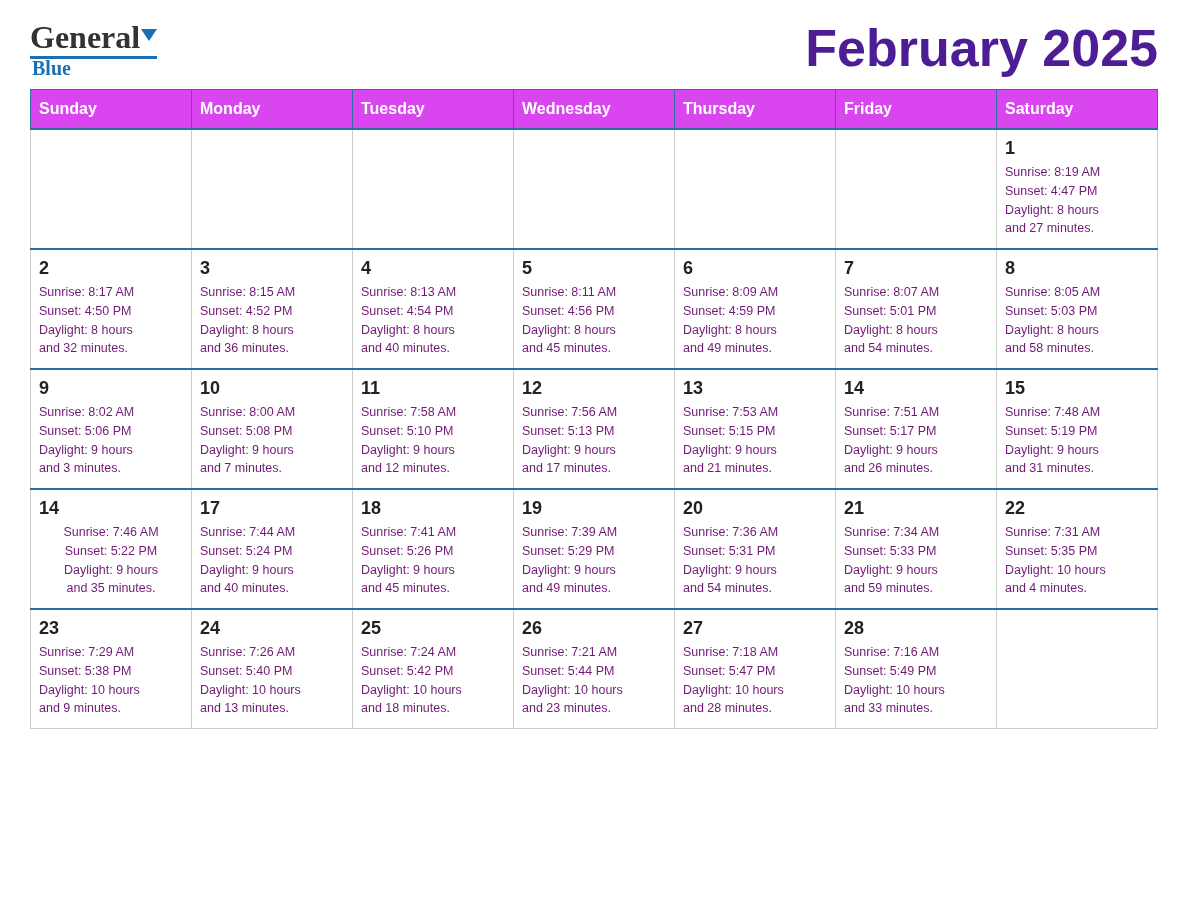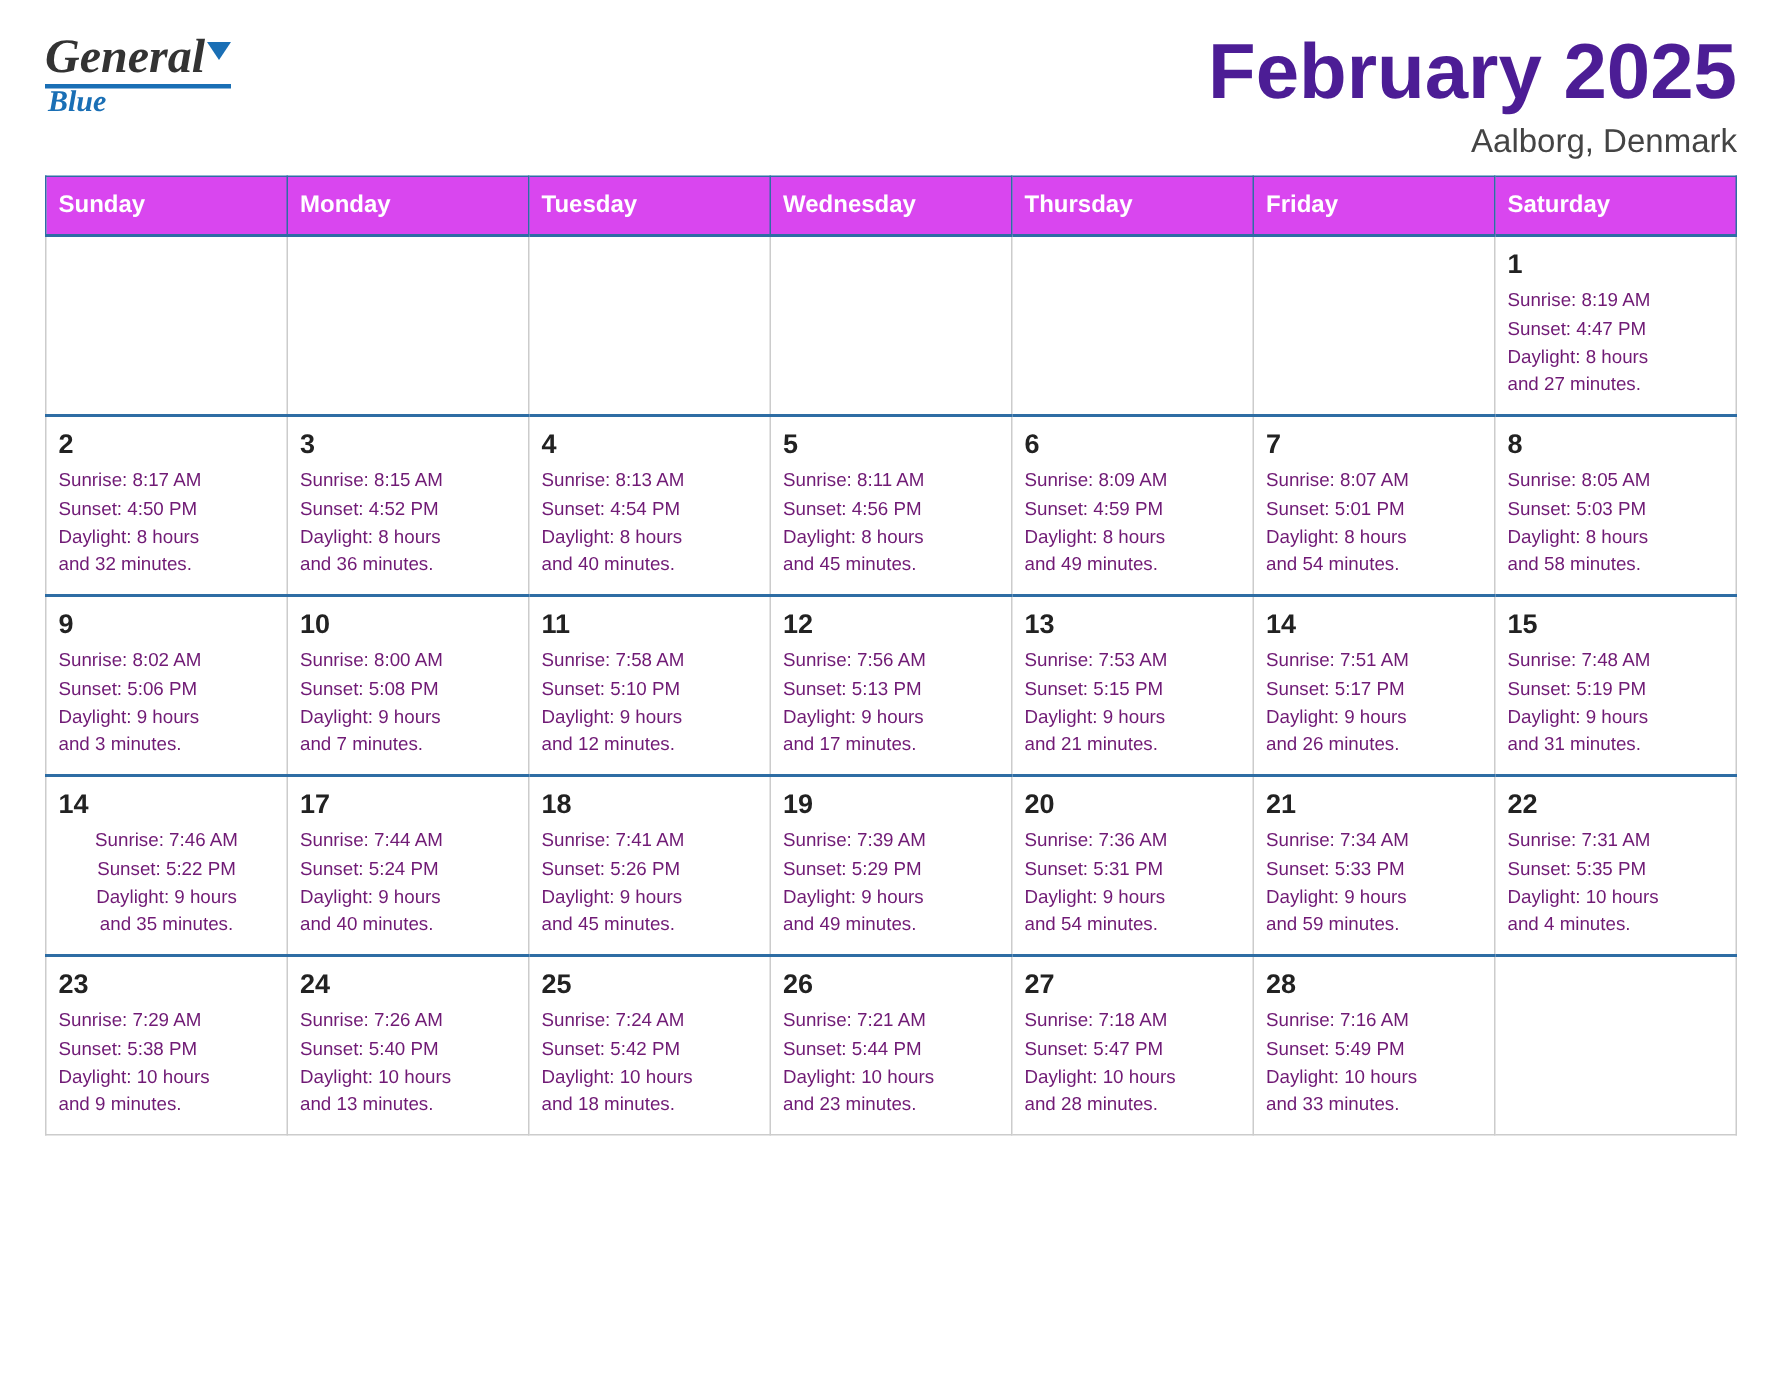--- a/index.html
+++ b/index.html
@@ -70,21 +70,20 @@
     .day-info {
       font-size: 12.5px;
       color: #701a75;
       line-height: 1.5;
     }
     .empty-cell {
       background: #fff;
     }
     .logo-block {
       line-height: 1.1;
-      font-style: italic;
     }
     .logo-row1 {
       display: flex;
       align-items: center;
     }
     .chevron-down {
       display: inline-block;
       position: relative;
       top: -2px;
     }
@@ -113,21 +112,20 @@
       <span style="font-size:32px; font-weight:bold; color:#333; font-family:Georgia,serif;">General</span>
       <span class="chevron-down"></span>
     </div>
     <div style="display:flex; align-items:center;">
       <div class="underline-blue" style="width:100%;"></div>
     </div>
     <div style="font-size:20px; font-weight:bold; color:#1a6fb5; font-family:Georgia,serif; margin-top:-2px; padding-left:2px;">Blue</div>
   </div>
   <div class="title-area">
     <div class="month-title">February 2025</div>
-    <div class="location">Aalborg, Denmark</div>
   </div>
 </div>
 
 <table class="calendar">
   <thead>
     <tr>
       <th>Sunday</th>
       <th>Monday</th>
       <th>Tuesday</th>
       <th>Wednesday</th>

